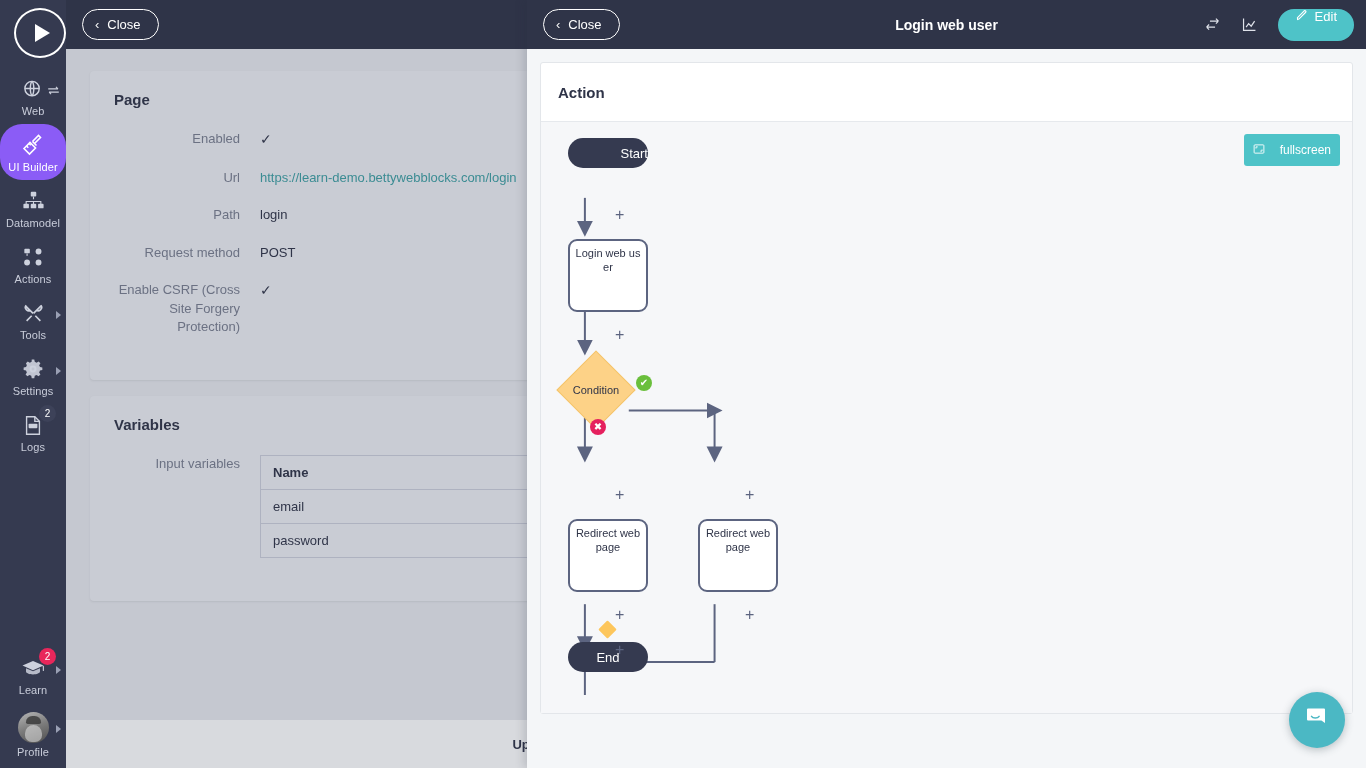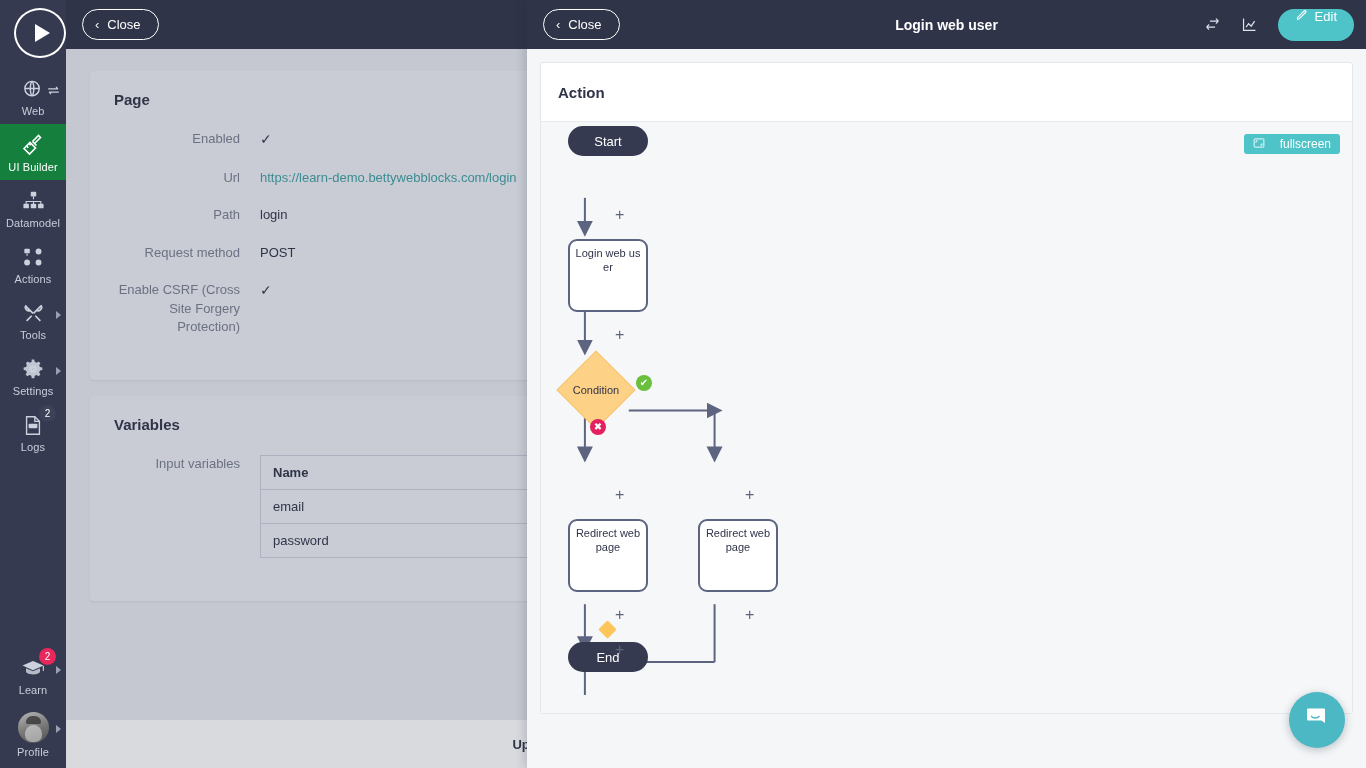--- a/index.html
+++ b/index.html
@@ -25,21 +25,21 @@
     width: 0; height: 0; border-left: 15px solid #fff;
     border-top: 9px solid transparent; border-bottom: 9px solid transparent;
     margin-left: 4px;
   }
   .rail-item {
     width: 66px; padding: 8px 0 7px; position: relative;
     display: flex; flex-direction: column; align-items: center; cursor: pointer;
   }
   .rail-item .ico { height: 26px; display: flex; align-items: center; justify-content: center; color: #cdd1dd; }
   .rail-item .lbl { margin-top: 3px; font-size: 11px; color: #c9cdda; letter-spacing: .1px; }
-  .rail-item.active { background: #15803d; }
+  .rail-item.active { background: #8b5cf6; border-radius: 22px; }
   .rail-item.active .ico, .rail-item.active .lbl { color: #ffffff; }
   .rail-caret {
     position: absolute; right: 5px; top: 19px;
     width: 0; height: 0;
     border-left: 5px solid #9aa0b4;
     border-top: 4px solid transparent; border-bottom: 4px solid transparent;
   }
   .rail-badge {
     position: absolute; top: 1px; right: 10px;
     min-width: 17px; height: 17px; border-radius: 9px;
@@ -139,21 +139,21 @@
   }
   .action-hd {
     height: 59px; display: flex; align-items: center; padding: 0 17px;
     border-bottom: 1px solid #e6e9ed;
     font-size: 15px; font-weight: bold; color: #2f3448;
   }
   .canvas { position: relative; flex: 1; background: #f6f7f9; overflow: hidden; }
   .btn-fullscreen {
     position: absolute; right: 12px; top: 12px;
     display: inline-flex; align-items: center; gap: 15px;
-    height: 20px; padding: 0 9px; border-radius: 3px;
+    height: 32px; padding: 0 9px; border-radius: 3px;
     background: #4ec3c8; color: #fff; font-size: 12px; cursor: pointer;
   }
   .flow { position: absolute; left: 0; top: 0; width: 100%; height: 100%; }
   .node {
     position: absolute; font-size: 11px; color: #2f3448;
     display: flex; align-items: center; justify-content: center; text-align: center;
   }
   .node-term {
     width: 80px; height: 30px; border-radius: 15px;
     background: #353a50; color: #fff; font-size: 13px;
@@ -341,21 +341,21 @@
 
               <path d="M44,483 L44,523" marker-end="url(#ah)"></path>
 
               <path d="M174,483 L174,541"></path>
               <path d="M174,541 L58,541" marker-end="url(#ah)"></path>
 
               <path d="M44,545 L44,574"></path>
             </g>
           </svg>
 
-          <div class="node node-term" style="left:27px; top:4px;">
+          <div class="node node-term" style="left:27px; top:16px;justify-content:flex-end;">
             <span>Start</span>
           </div>
 
           <div class="node node-box" style="left:27px; top:117px;">
             <span>Login web user</span>
           </div>
 
           <div class="node node-diamond" style="left:27px; top:240px;"></div>
           <div class="diamond-label" style="left:10px; top:262px;">Condition</div>
 

